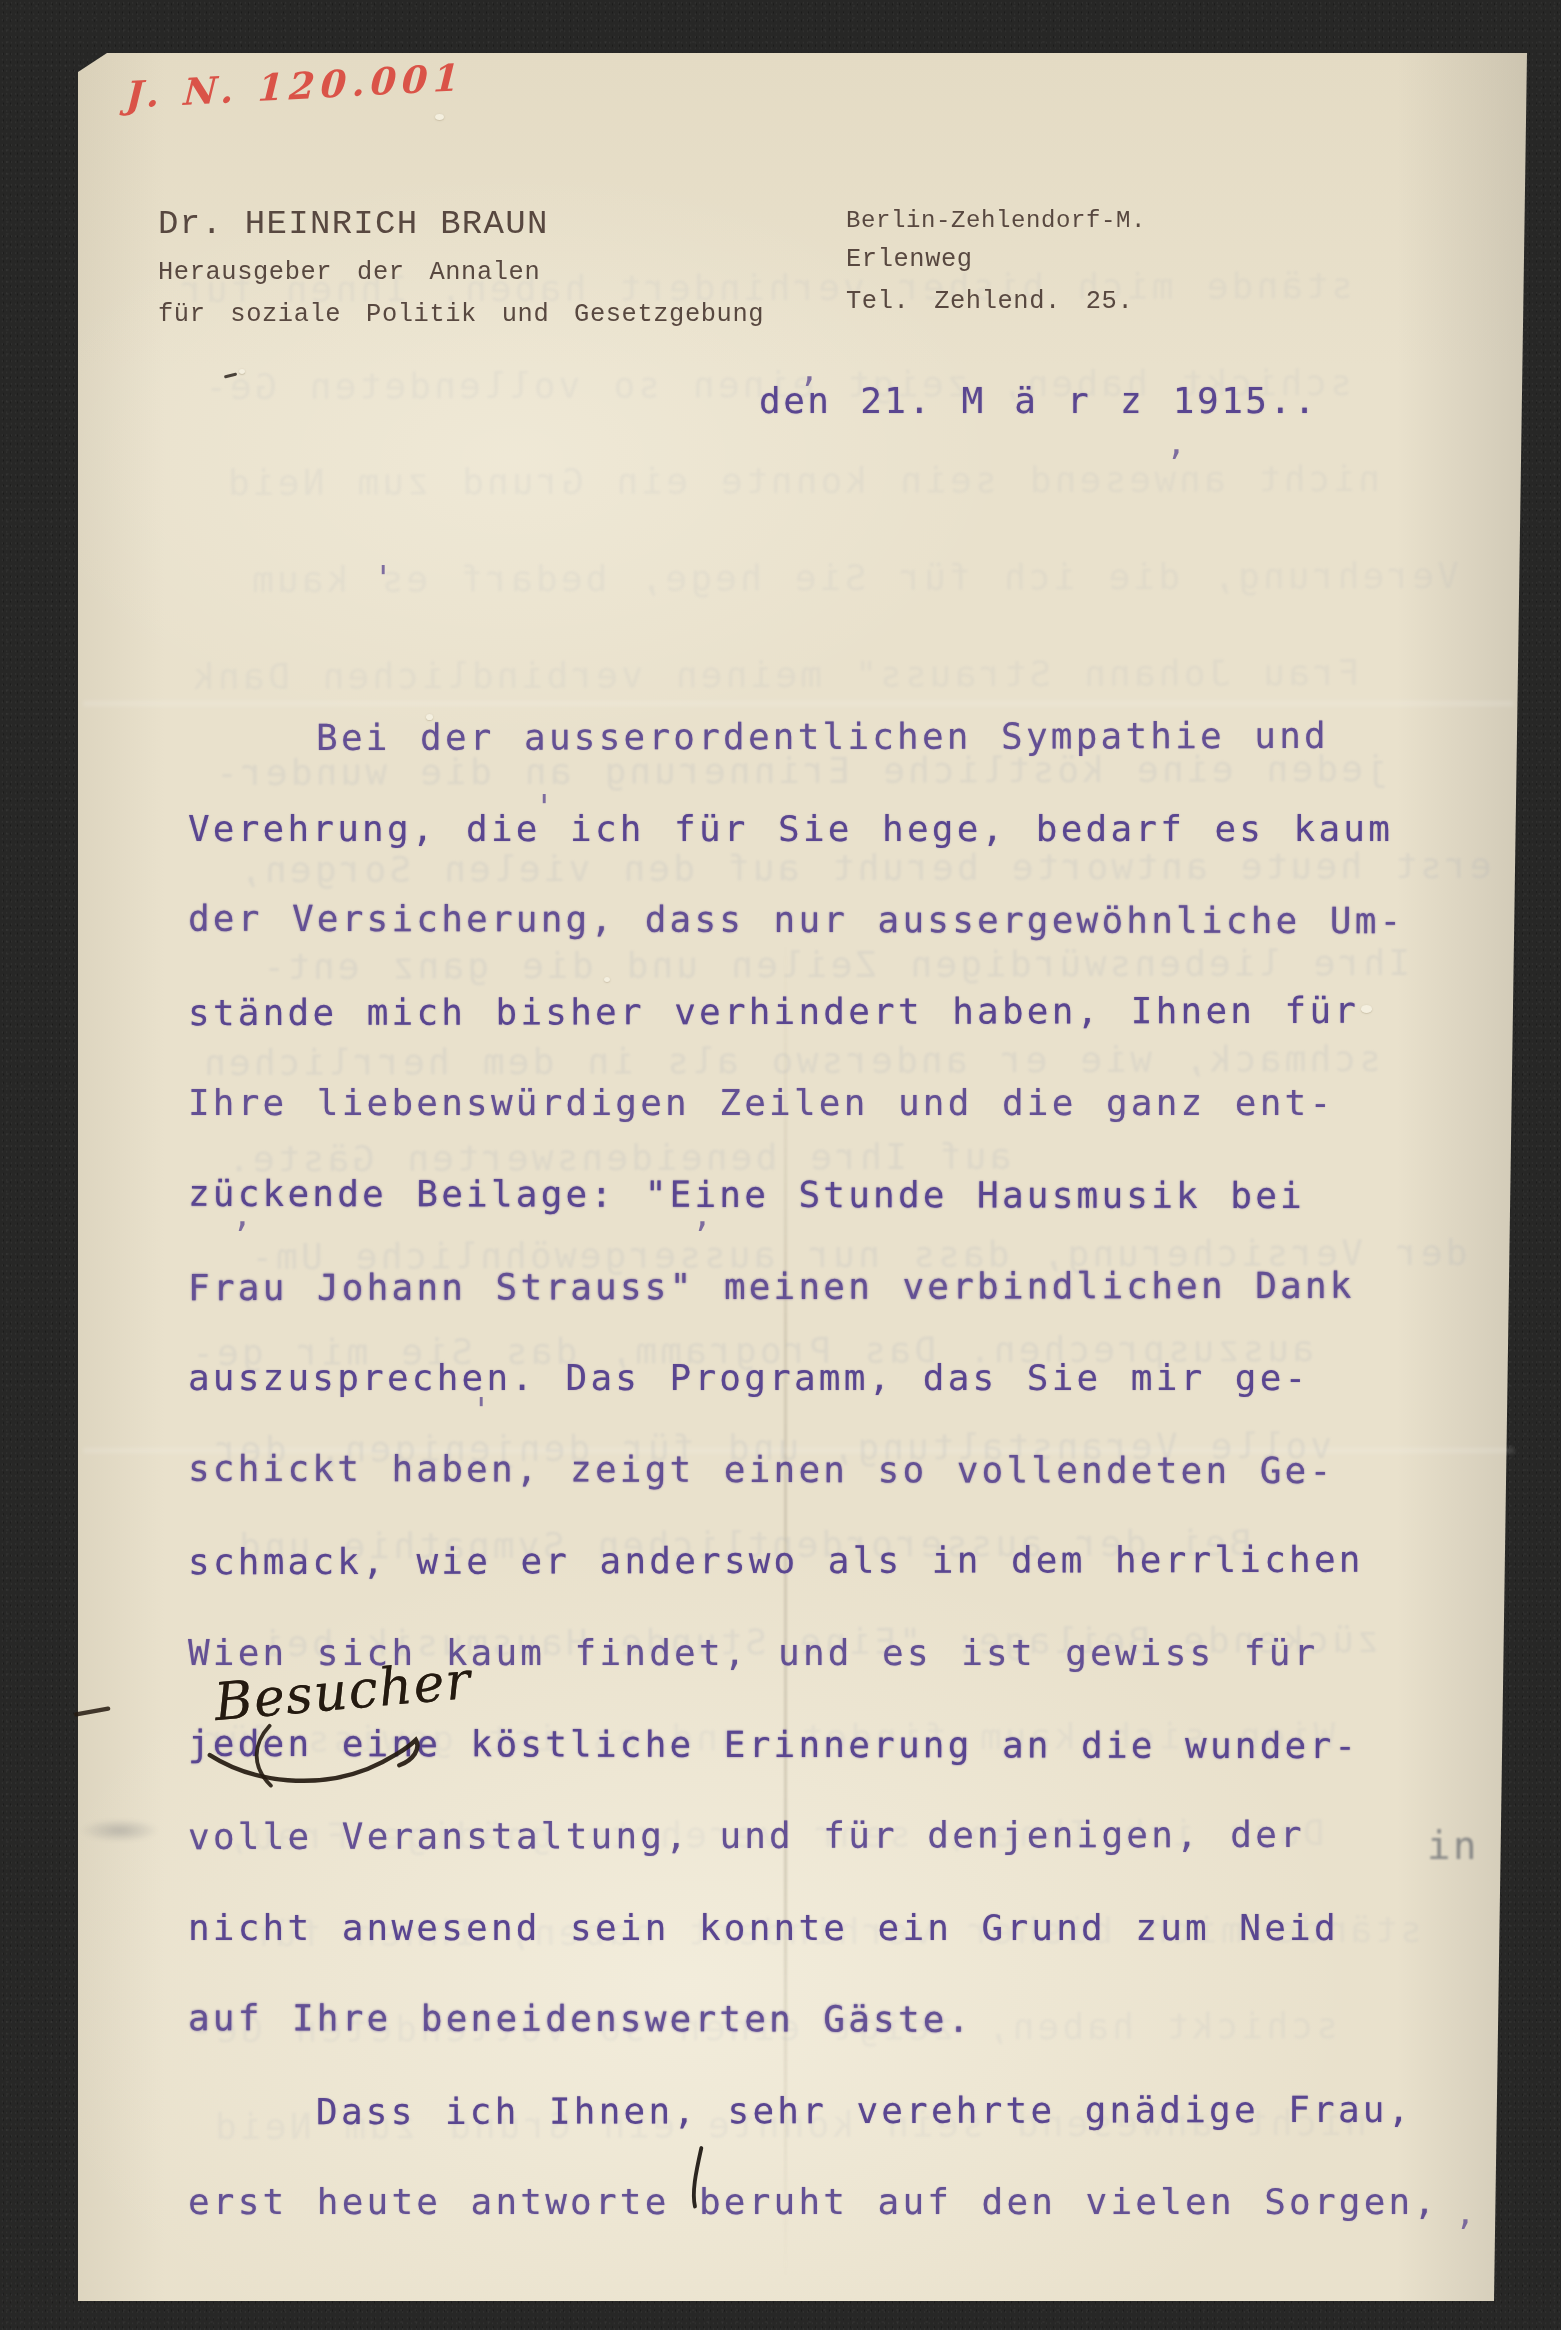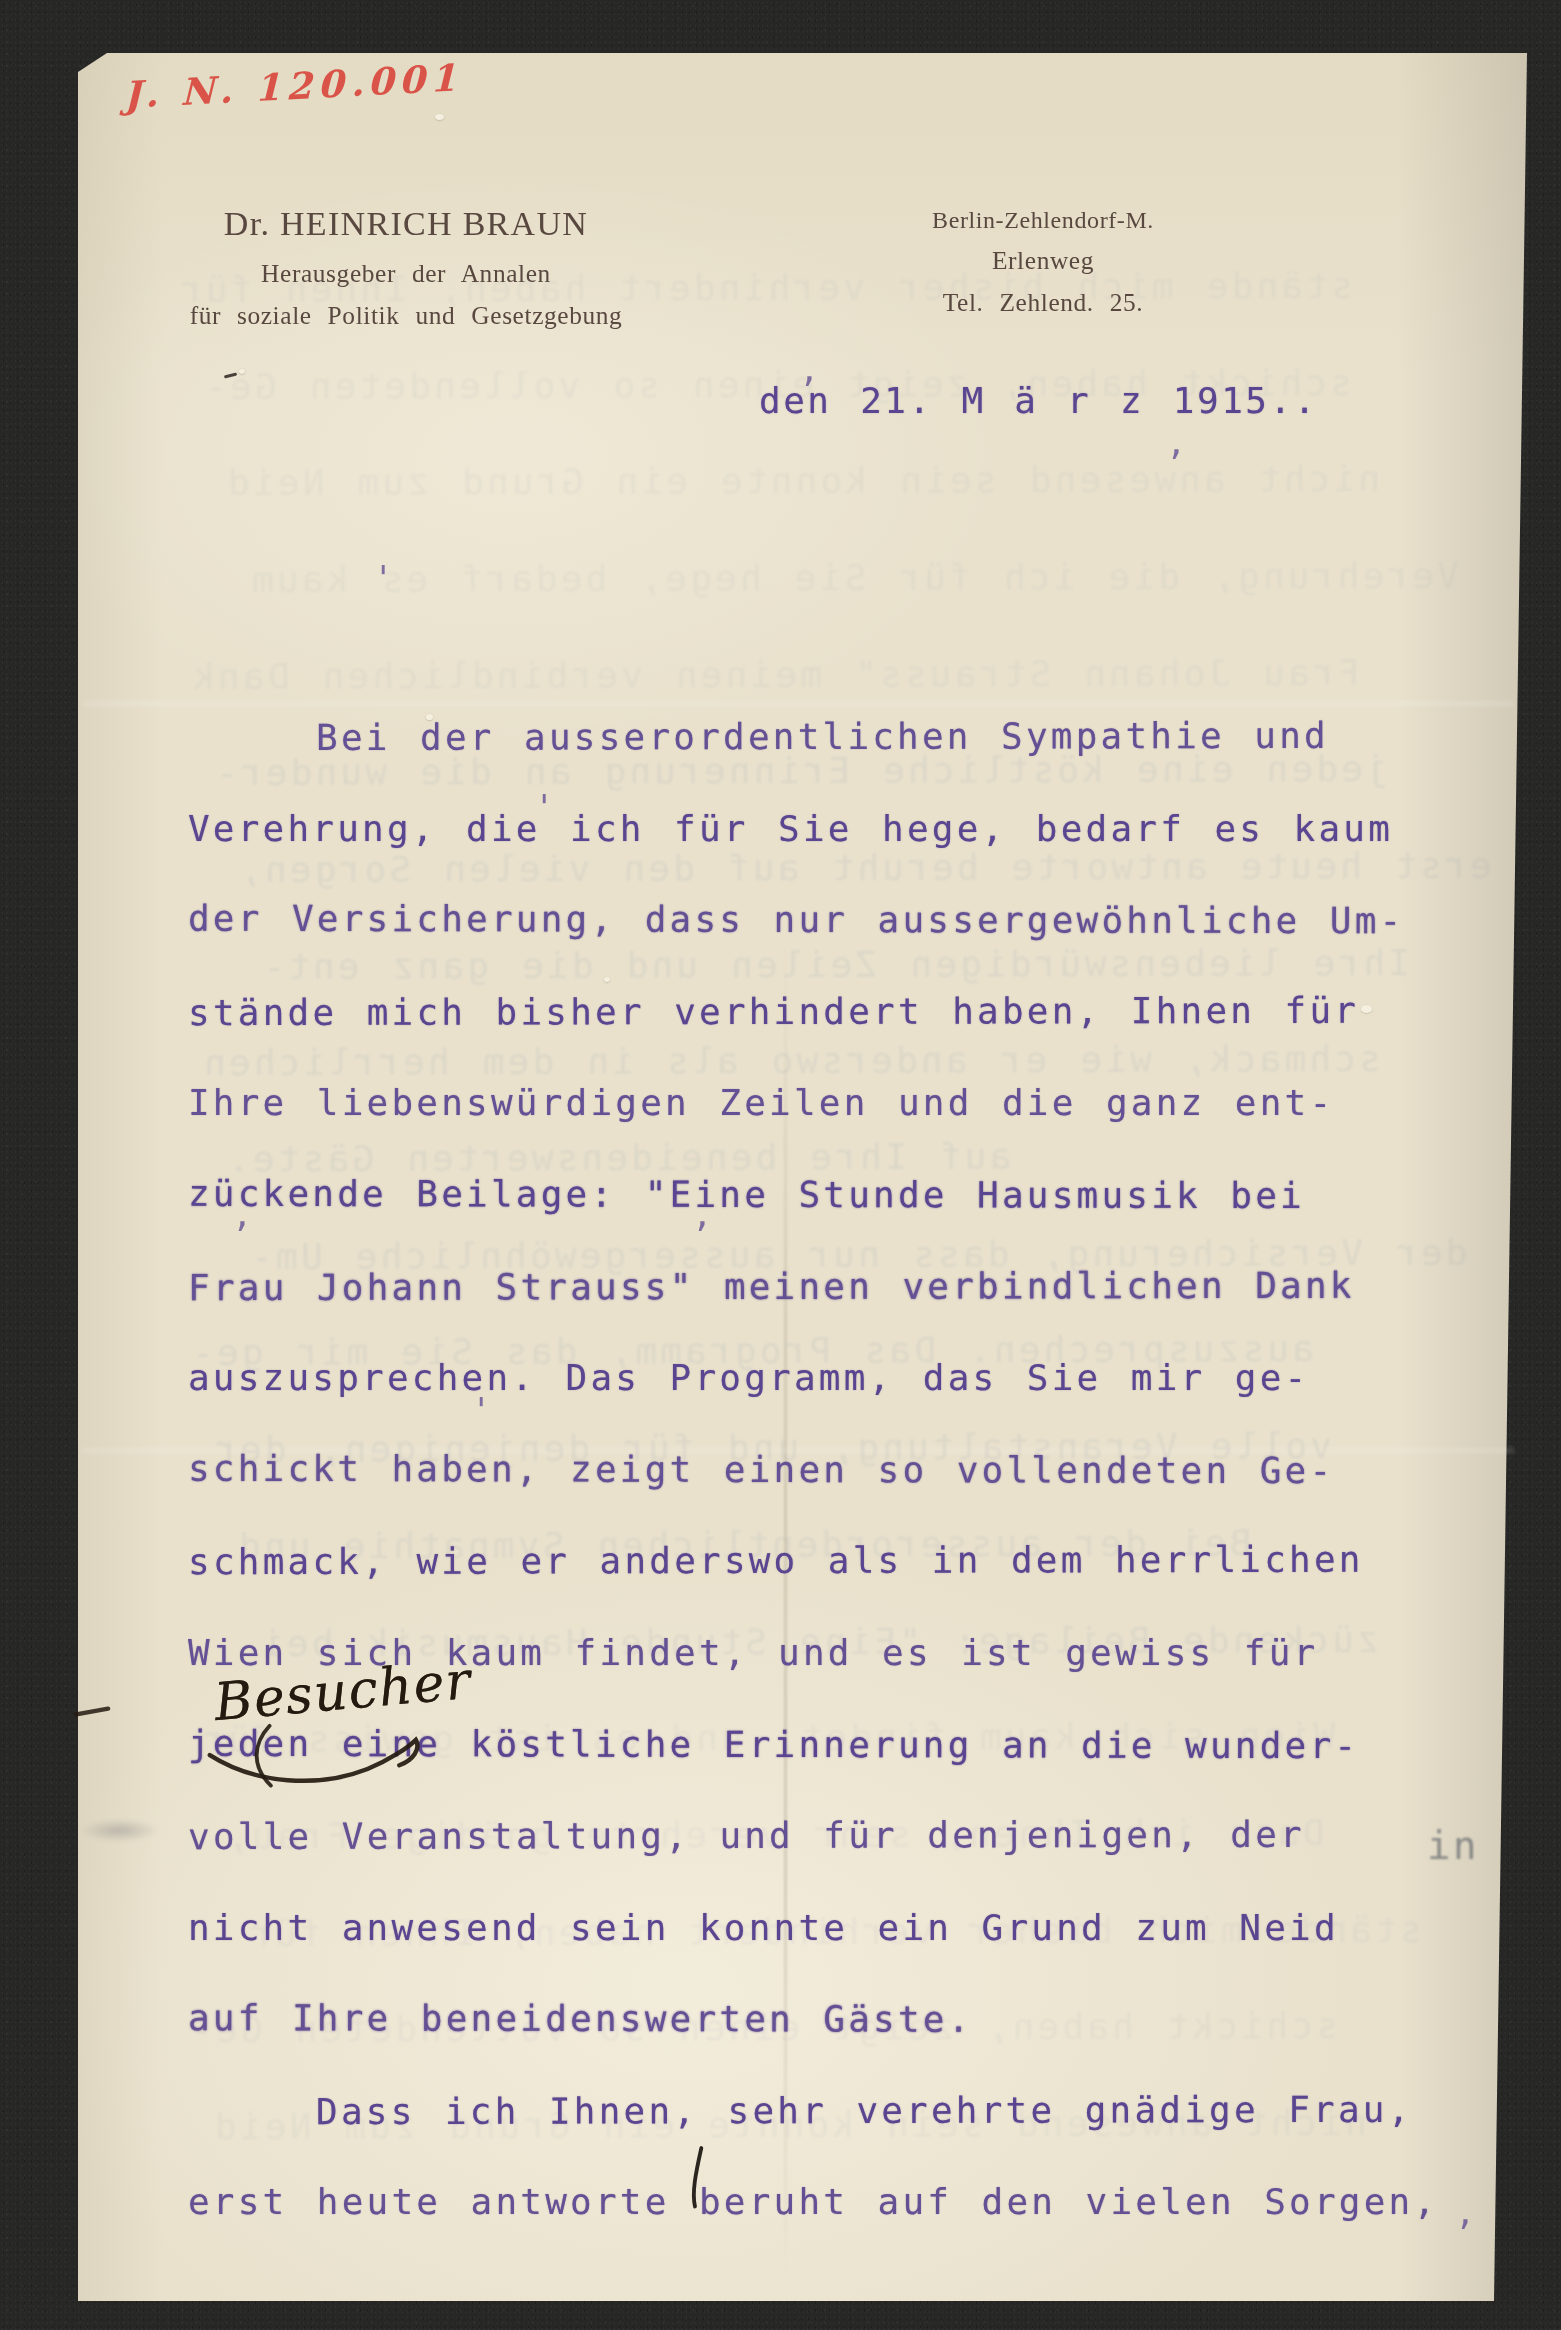--- a/index.html
+++ b/index.html
@@ -43,22 +43,22 @@
     font-family:"DejaVu Sans Mono", monospace;font-size:36px;letter-spacing:3.2px;word-spacing:5.1px;
     color:#97a0b4;transform:scaleX(-1) rotate(.2deg);filter:blur(1px);
   }
   .bleed-frag{
     position:absolute;font-family:"DejaVu Sans Mono", monospace;font-size:39px;
     color:#444b59;opacity:.55;filter:blur(0.8px);z-index:2;letter-spacing:2.5px;
   }
   .bleed-blob{position:absolute;z-index:2;border-radius:40%;
     background:radial-gradient(closest-side, rgba(62,68,84,.45), transparent 80%);filter:blur(1.9px);}
   
-  .lh{position:absolute;z-index:3;color:#584840;text-align:center;
-      font-family:Liberation Serif, serif;}
+  .lh{position:absolute;z-index:3;color:#584840;
+      font-family:Liberation Mono, monospace;}
   .lh-name{font-size:34px;letter-spacing:1.3px;white-space:nowrap;}
   .lh-small{font-size:25.4px;letter-spacing:0.6px;word-spacing:9px;line-height:42px;white-space:nowrap;}
   .lh-city{font-size:24px;letter-spacing:0.6px;white-space:nowrap;margin-bottom:5.1px;}
   
   .archive-no{
     position:absolute;left:126px;top:64px;z-index:4;
     font-family:"DejaVu Serif", serif;font-style:italic;font-weight:700;
     font-size:37px;letter-spacing:5.7px;color:#da5348;
     transform:rotate(-3deg) skewX(-6deg);white-space:nowrap;
   }

